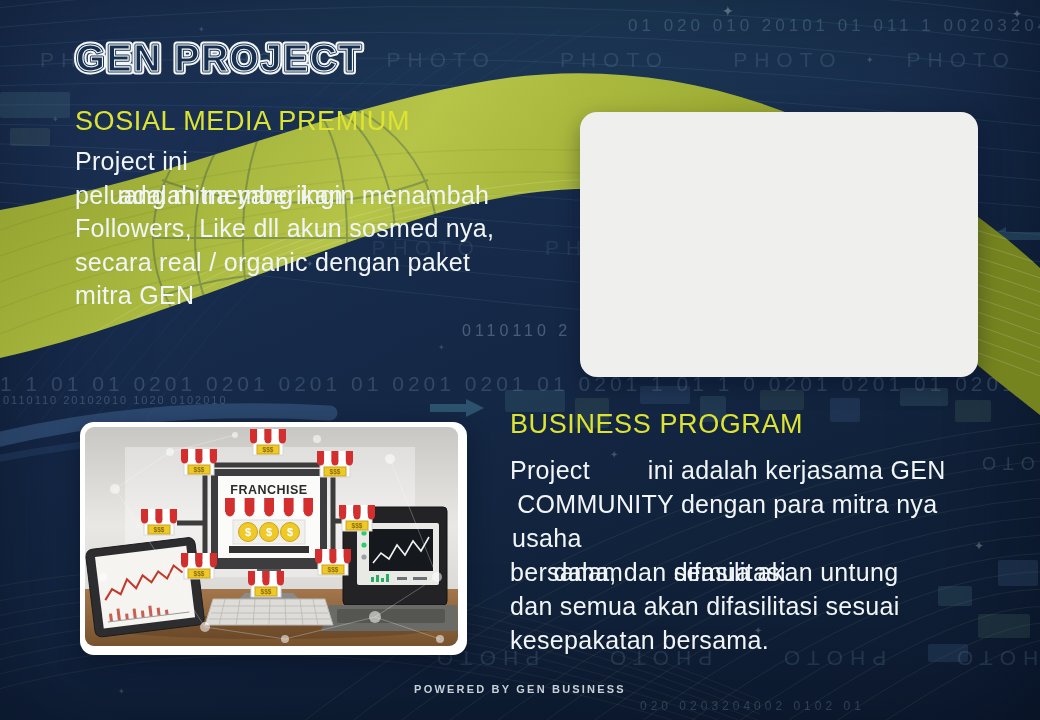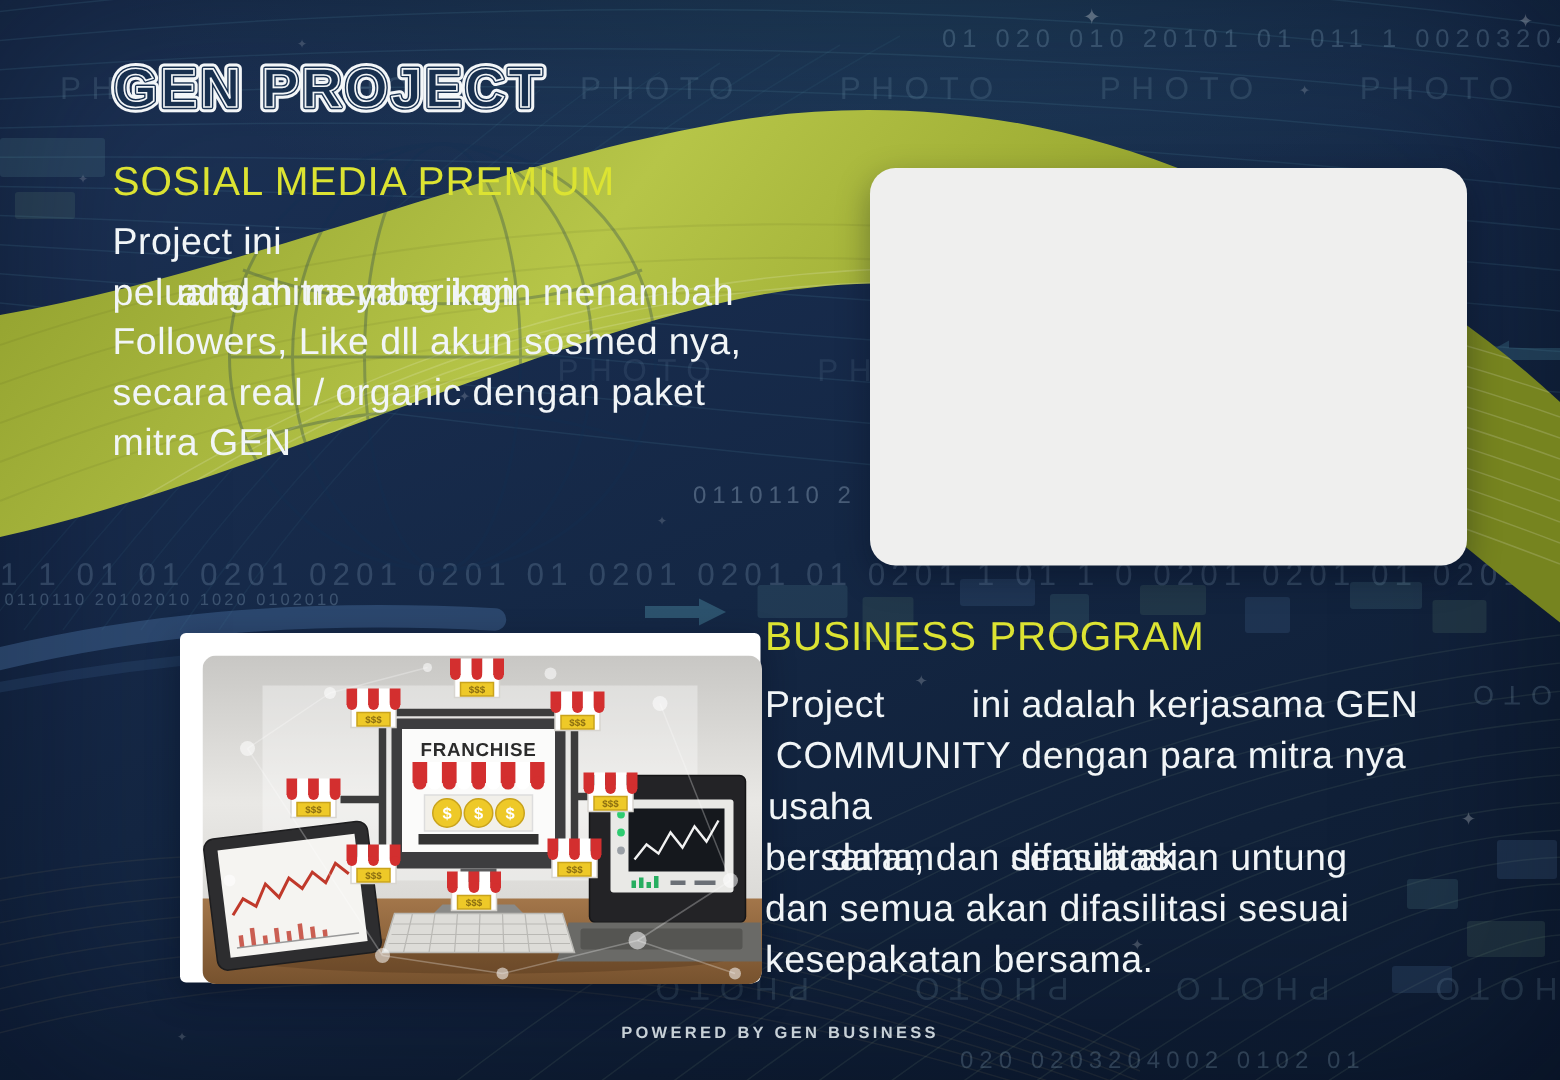--- a/index.html
+++ b/index.html
@@ -34,21 +34,21 @@
   .ovl{position:absolute;left:0;top:0;}
   .ovl2{position:absolute;left:2px;top:0;}
 
   
   .placeholder-card{
     position:absolute;left:580px;top:112px;width:398px;height:265px;
     background:#efefee;border-radius:17px;box-shadow:0 8px 22px rgba(4,10,25,.35);
   }
   .photo-card{
     position:absolute;left:80px;top:422px;width:387px;height:233px;
-    background:#ffffff;border-radius:4px;padding:15px;box-shadow:0 8px 22px rgba(4,10,25,.4);margin-left:40px;
+    background:#ffffff;border-radius:14px;padding:5px;box-shadow:0 8px 22px rgba(4,10,25,.4);
   }
   .photo-card svg{display:block;border-radius:9px;}
 
   
   .footer{
     position:absolute;left:0;right:0;top:683px;text-align:center;
     color:#c7d0d7;font-size:11px;font-weight:bold;letter-spacing:2.2px;white-space:nowrap;
   }
 </style>
 </head>
@@ -120,21 +120,21 @@
     <span class="wm flip" style="position:static">PHOTO</span>
     <span class="wm flip" style="position:static">PHOTO</span>
 
   </div>
   <span class="wm flip" style="left:975px;top:452px;font-size:18px;color:rgba(150,185,205,.2)">PHOTO</span>
 
   <div class="bin" style="left:628px;top:16px;width:412px;font-size:17px;">01 020 010 20101 01 011 1 00203204002 0102 0</div>
   <div class="bin" style="left:0px;top:372px;width:1040px;font-size:21px;color:rgba(170,200,225,.20)">1 1 01 01 0201 0201 0201 01 0201 0201 01 0201 1 01 1 0 0201 0201 01 0201 1</div>
   <div class="bin" style="left:3px;top:394px;font-size:11px;letter-spacing:2px;color:rgba(170,200,225,.26)">0110110 20102010 1020 0102010</div>
   <div class="bin" style="left:462px;top:322px;font-size:16px;color:rgba(195,220,240,.30)">0110110 2</div>
-  <div class="bin" style="left:640px;top:699px;font-size:16px;color:rgba(150,185,205,.25)">020 0203204002 0102 01</div>
+  <div class="bin" style="left:640px;top:699px;font-size:12px;color:rgba(150,185,205,.25)">020 0203204002 0102 01</div>
 
   <div id="mosaic-layer">
       <div class="mosaic" style="left: 505px; top: 390px; width: 60px; height: 22px; background: rgba(106, 160, 170, 0.16);"></div>
       <div class="mosaic" style="left: 575px; top: 398px; width: 34px; height: 30px; background: rgba(130, 180, 140, 0.13);"></div>
       <div class="mosaic" style="left: 640px; top: 386px; width: 50px; height: 18px; background: rgba(90, 130, 170, 0.18);"></div>
       <div class="mosaic" style="left: 700px; top: 396px; width: 26px; height: 26px; background: rgba(106, 160, 170, 0.16);"></div>
       <div class="mosaic" style="left: 760px; top: 390px; width: 44px; height: 20px; background: rgba(130, 180, 140, 0.13);"></div>
       <div class="mosaic" style="left: 830px; top: 398px; width: 30px; height: 24px; background: rgba(90, 130, 170, 0.18);"></div>
       <div class="mosaic" style="left: 900px; top: 388px; width: 48px; height: 18px; background: rgba(106, 160, 170, 0.16);"></div>
       <div class="mosaic" style="left: 955px; top: 400px; width: 36px; height: 22px; background: rgba(130, 180, 140, 0.13);"></div>

